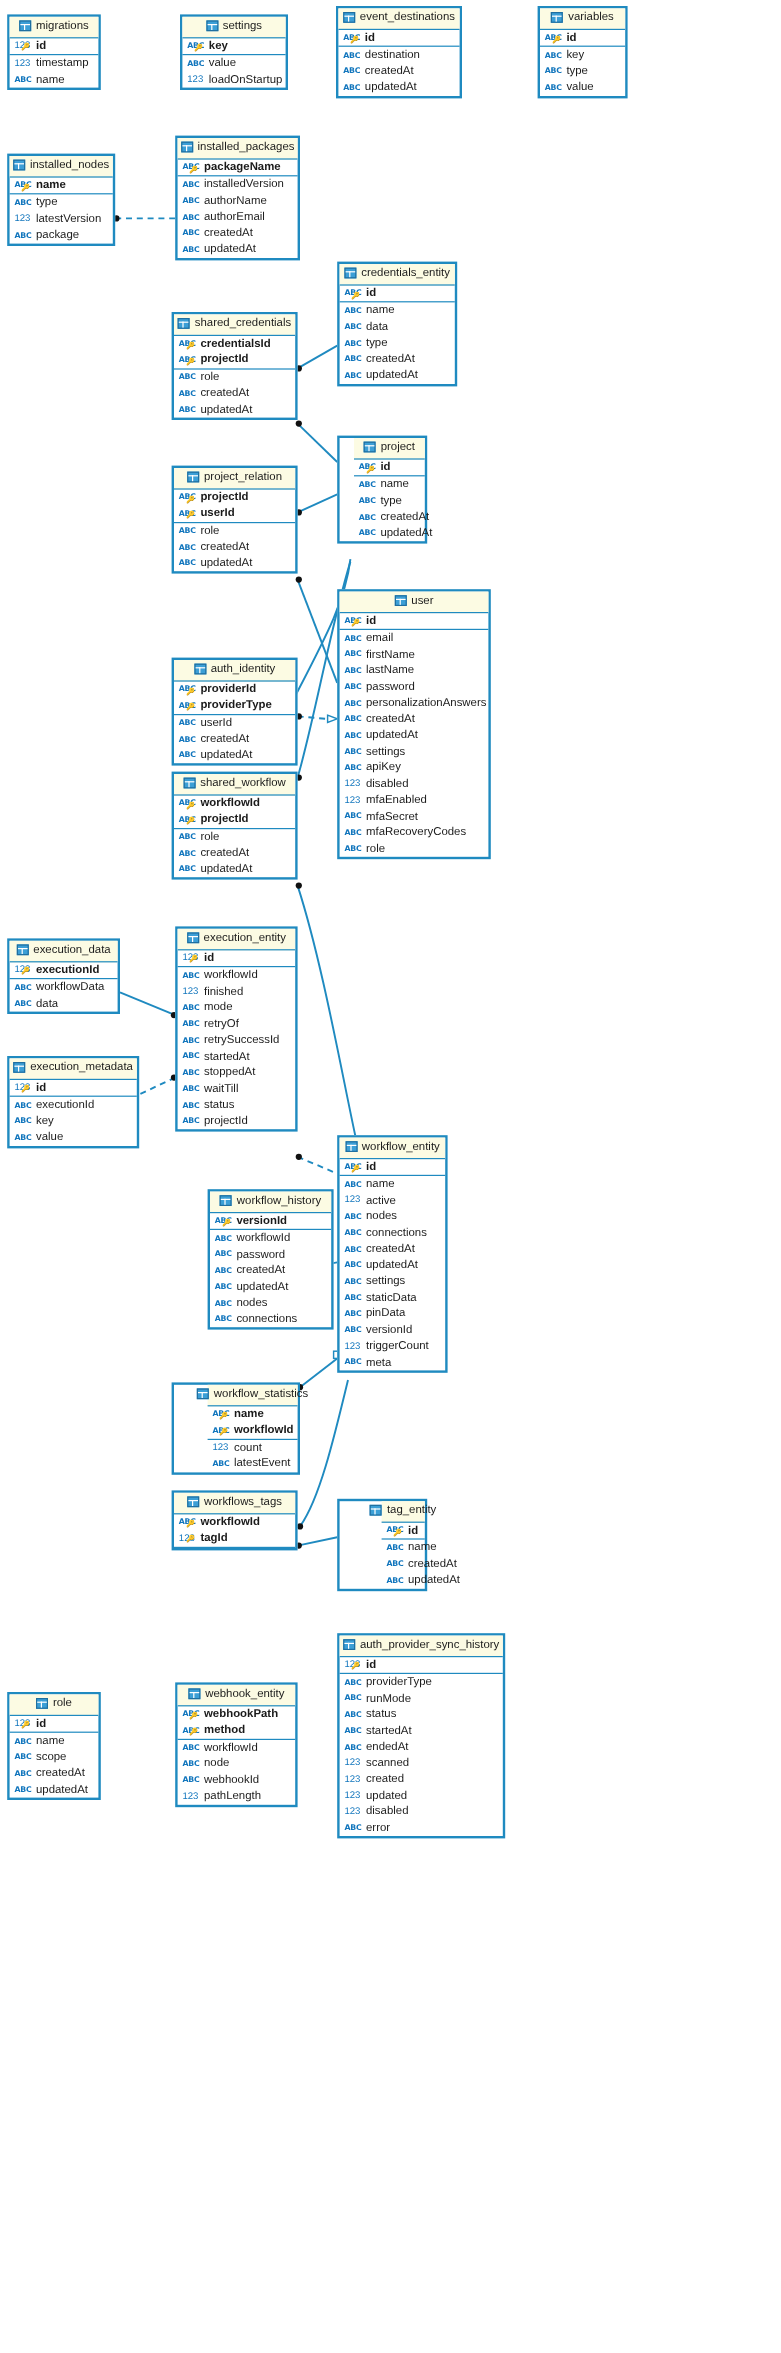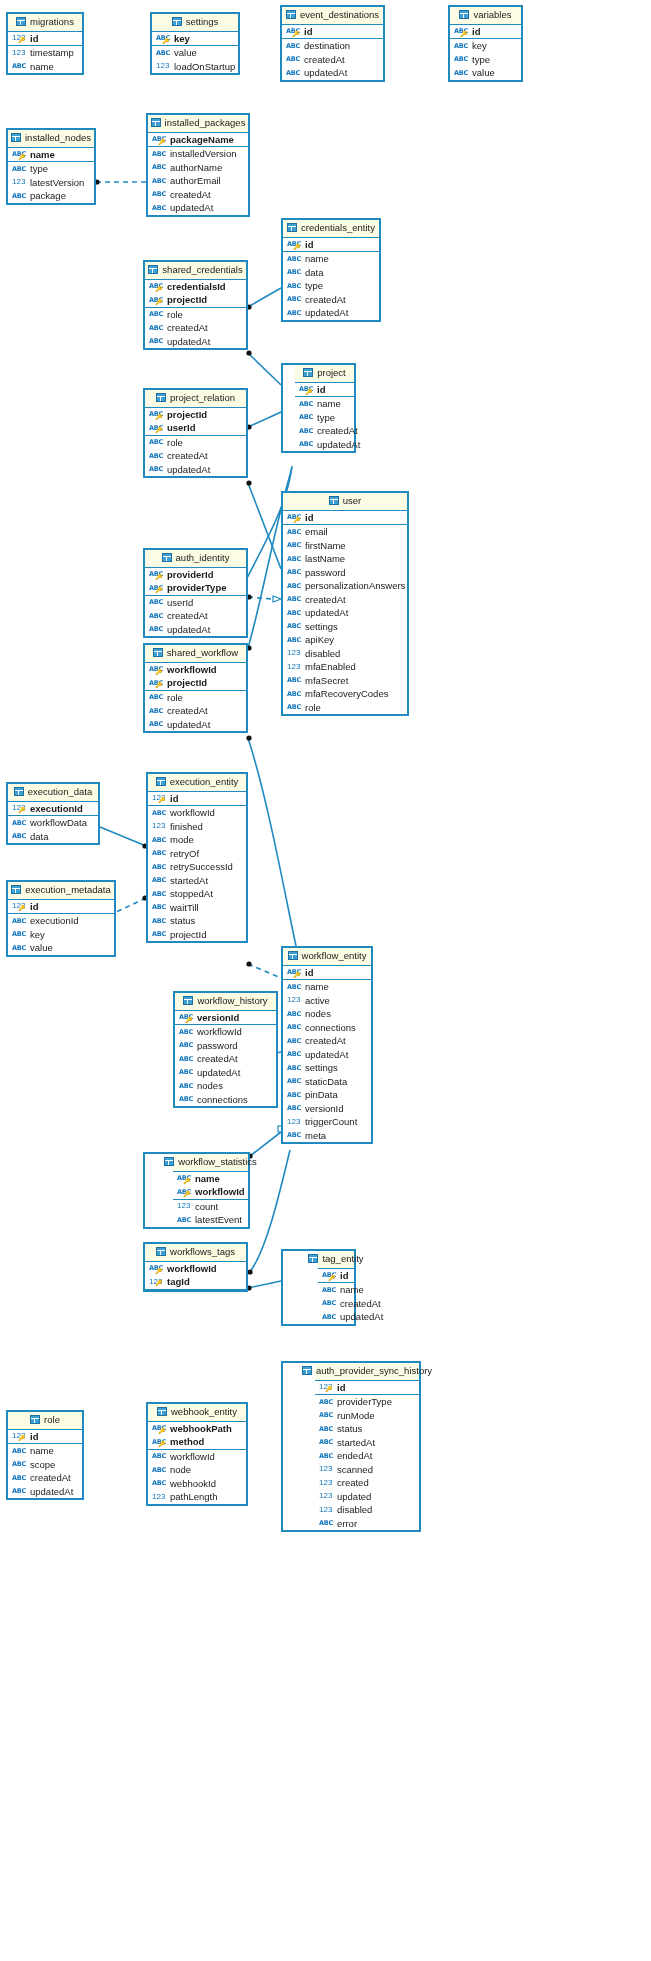--- a/index.html
+++ b/index.html
@@ -831,21 +831,21 @@
         <div class="attr">
           <span class="typ">ABC</span>
           <span class="nm">createdAt</span>
         </div>
         <div class="attr">
           <span class="typ">ABC</span>
           <span class="nm">updatedAt</span>
         </div>
       </div>
     </div>
-    <div class="entity" style="left: 281px; top: 1361px; width: 140px; padding-left: 32px;">
+    <div class="entity" style="left: 281px; top: 1361px; width: 140px;">
       <div class="ent-title">
         <span class="tbl-ico"></span>
         <span>auth_provider_sync_history</span>
       </div>
       <div class="pk-group">
         <div class="attr pk">
           <span class="typ num">123</span>
           <span class="nm">id</span>
         </div>
       </div>

